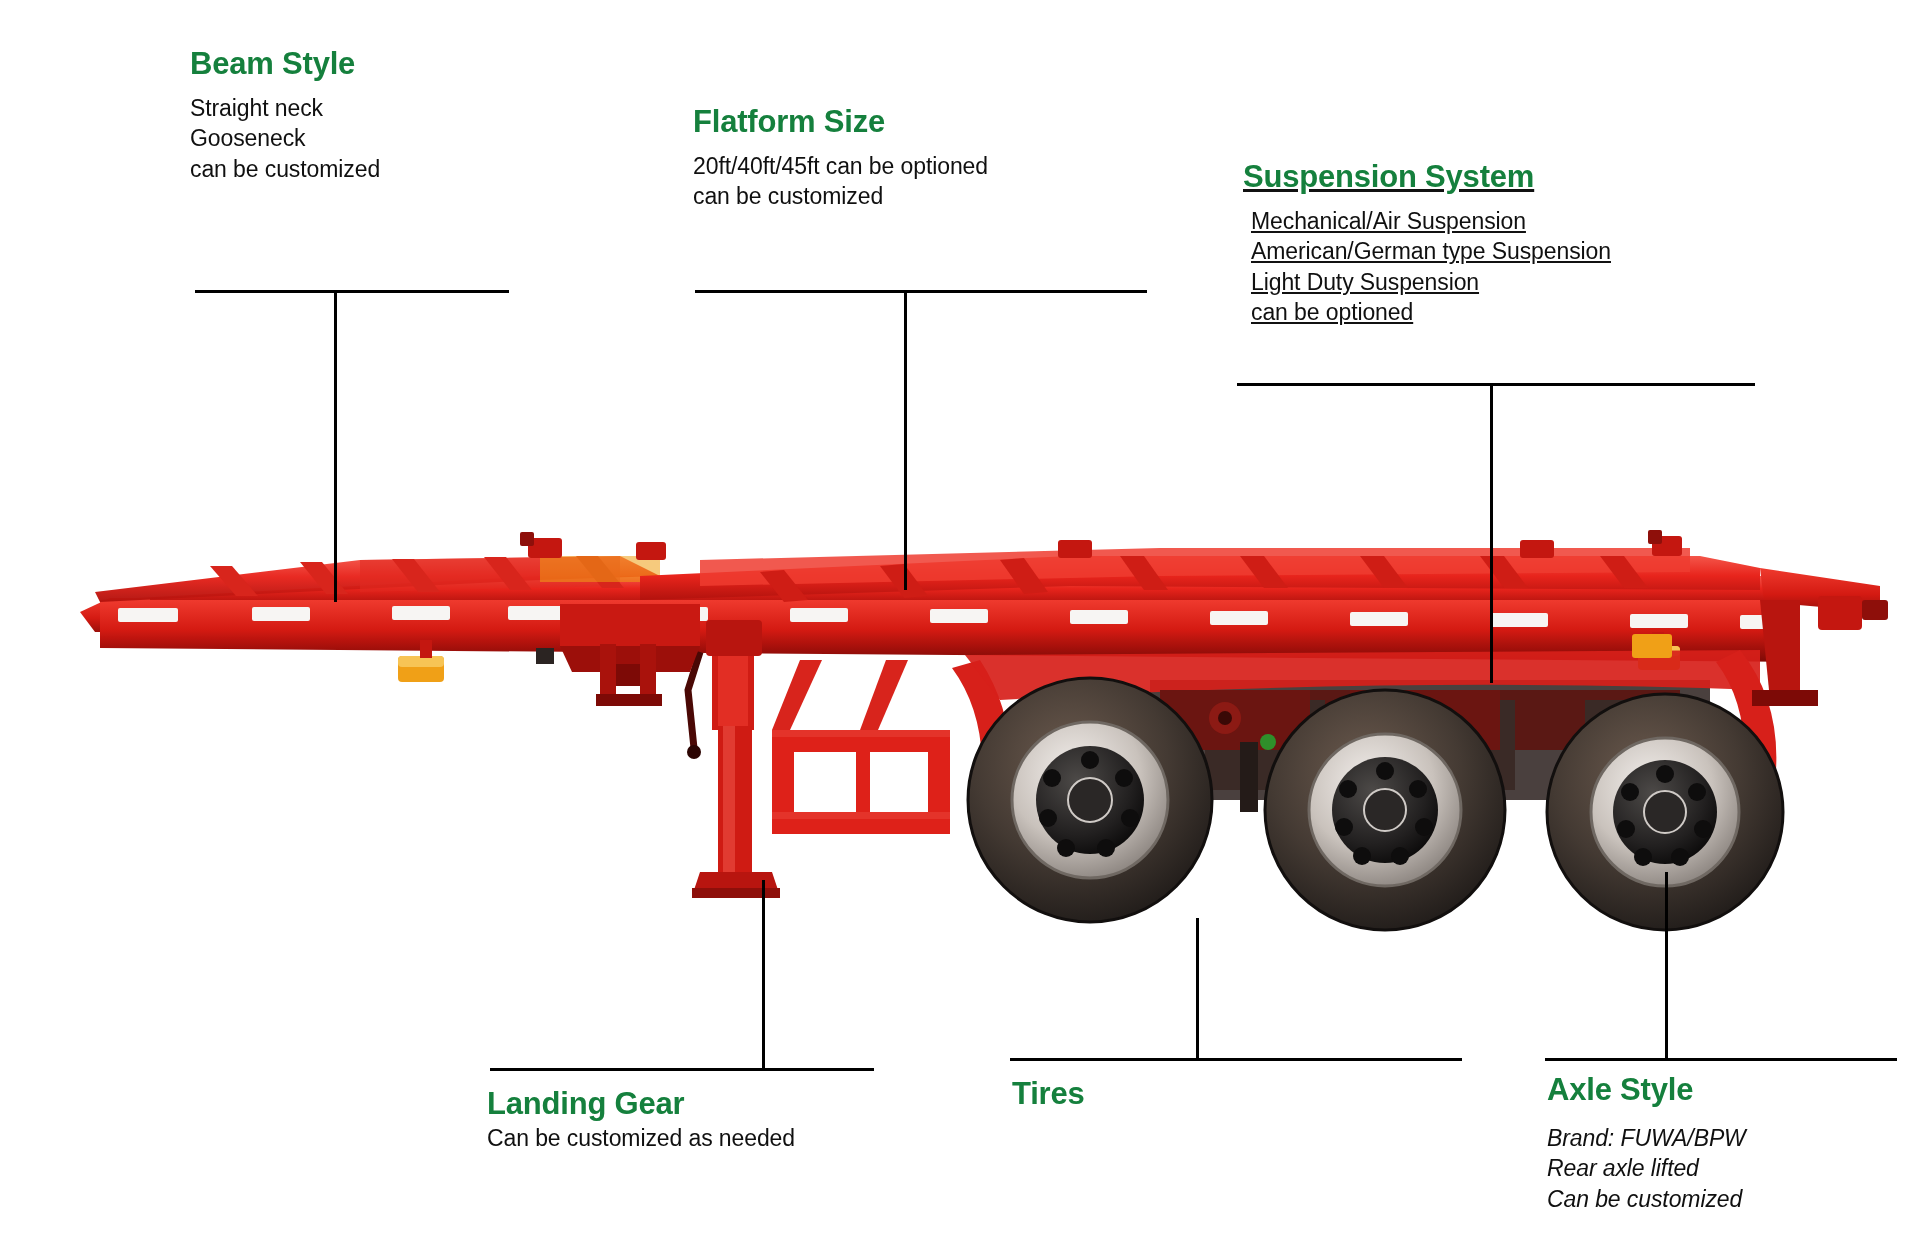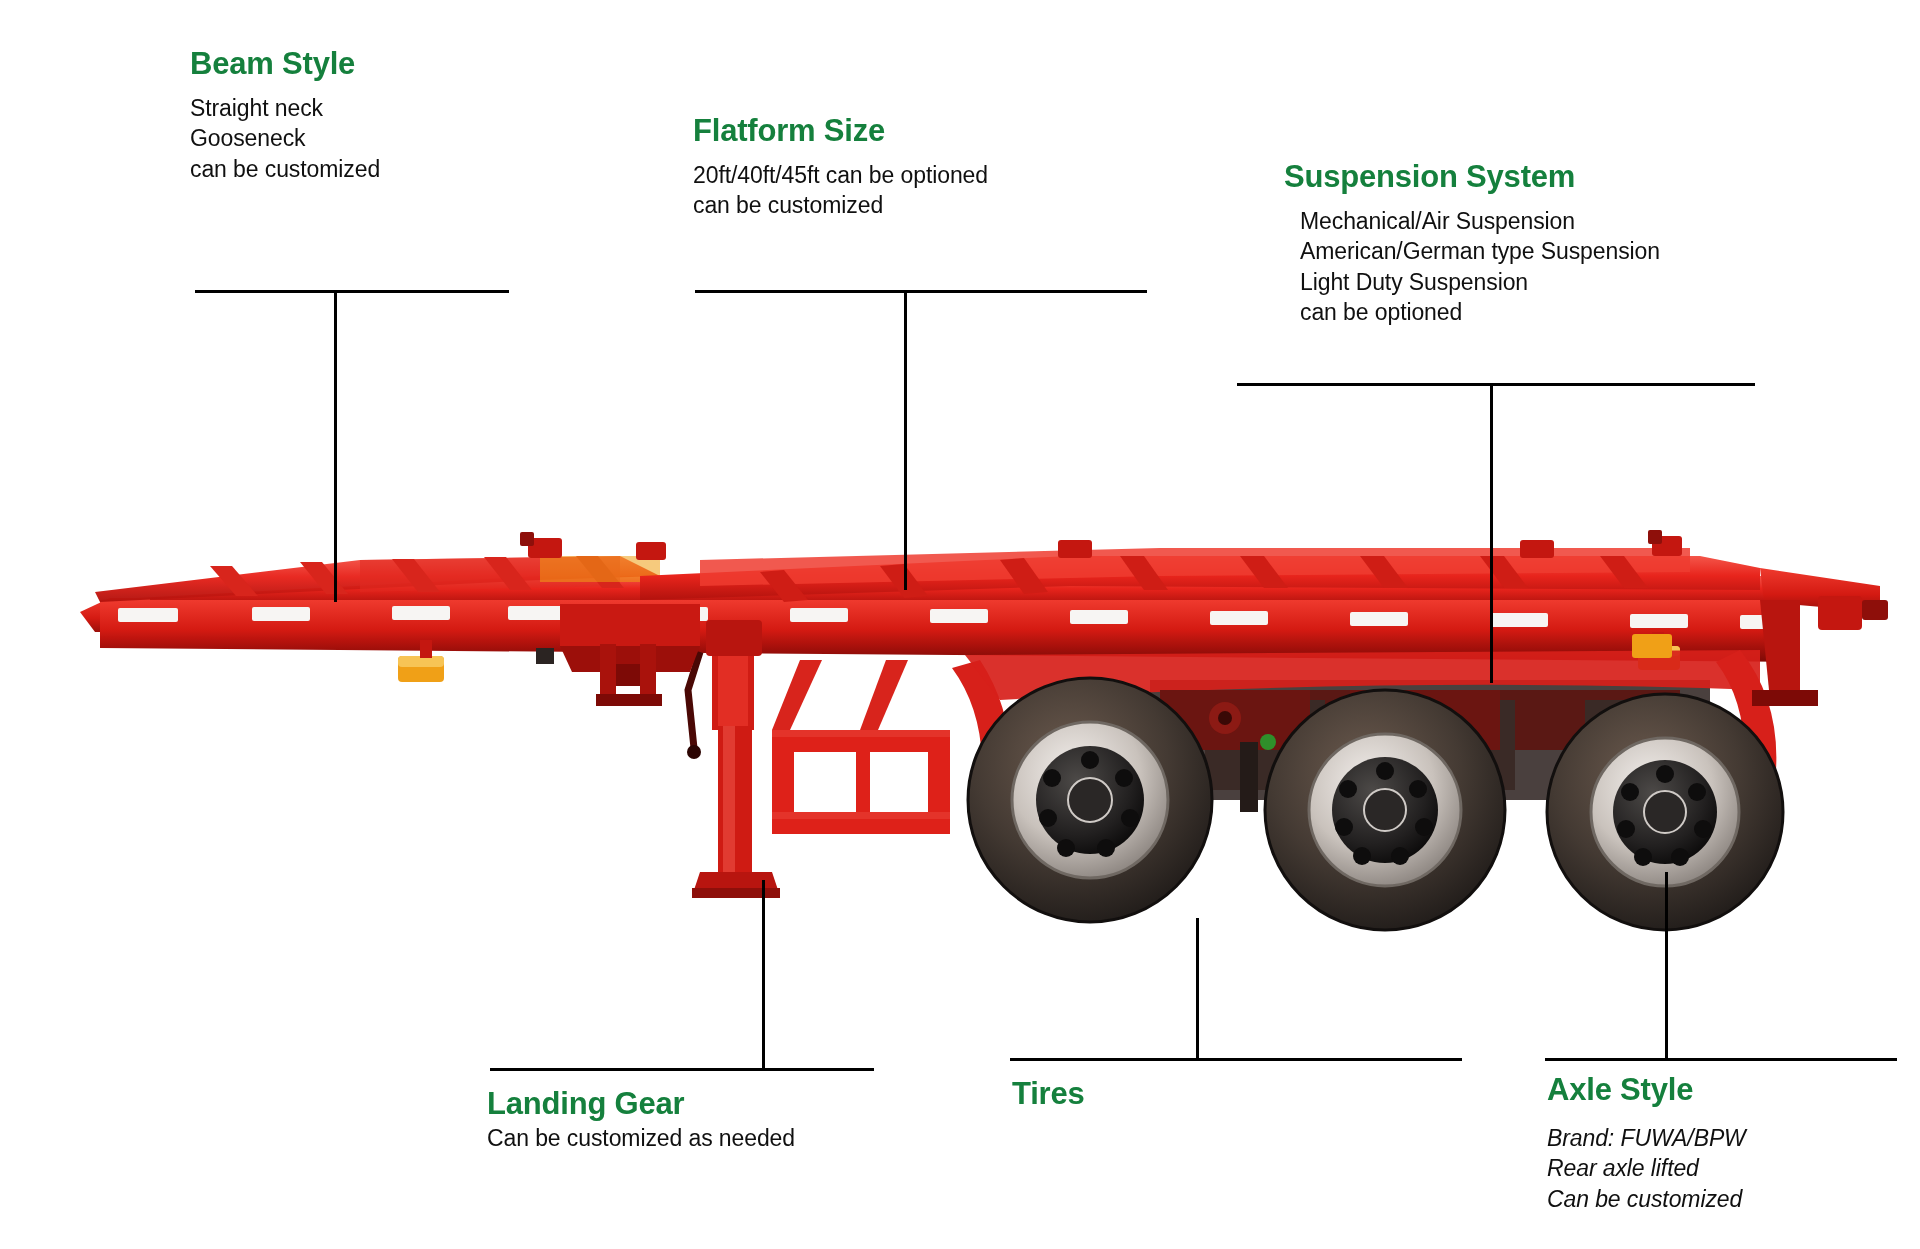--- a/index.html
+++ b/index.html
@@ -307,31 +307,31 @@
 
   <div class="callout" style="left:190px; top:46px;">
     <div class="title">Beam Style</div>
     <div class="lines">
       <div class="line">Straight neck</div>
       <div class="line">Gooseneck</div>
       <div class="line">can be customized</div>
     </div>
   </div>
 
-  <div class="callout" style="left:693px; top:113px;">
+  <div class="callout" style="left:693px; top:104px;">
     <div class="title">Flatform Size</div>
     <div class="lines">
       <div class="line">20ft/40ft/45ft can be optioned</div>
       <div class="line">can be customized</div>
     </div>
   </div>
 
-  <div class="callout" style="left:1284px; top:159px;">
+  <div class="callout" style="left:1243px; top:159px;text-decoration:underline;">
     <div class="title">Suspension System</div>
-    <div class="lines" style="margin-left:16px;">
+    <div class="lines" style="margin-left:8px;">
       <div class="line">Mechanical/Air Suspension</div>
       <div class="line">American/German type Suspension</div>
       <div class="line">Light Duty Suspension</div>
       <div class="line">can be  optioned</div>
     </div>
   </div>
 
   <div class="callout" style="left:487px; top:1086px;">
     <div class="title">Landing Gear</div>
     <div class="lines" style="margin-top:1px;">

